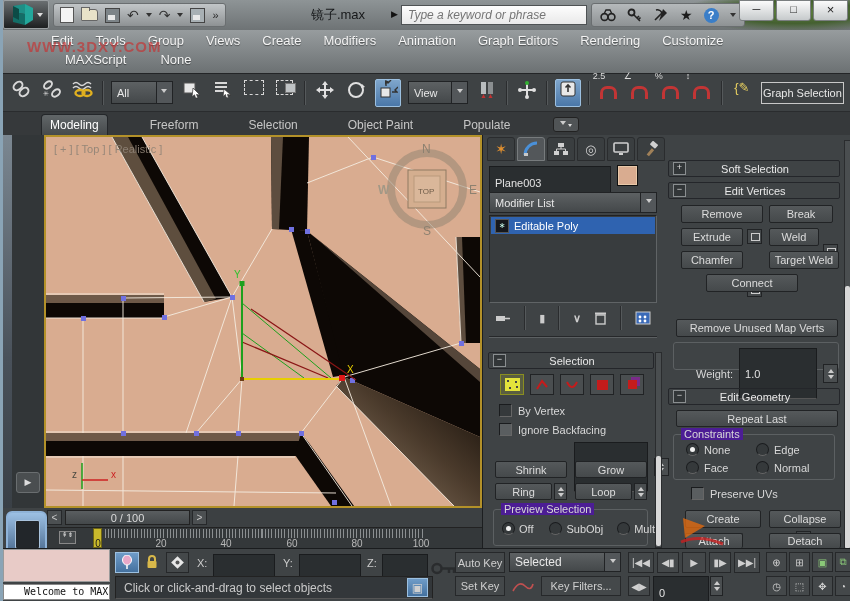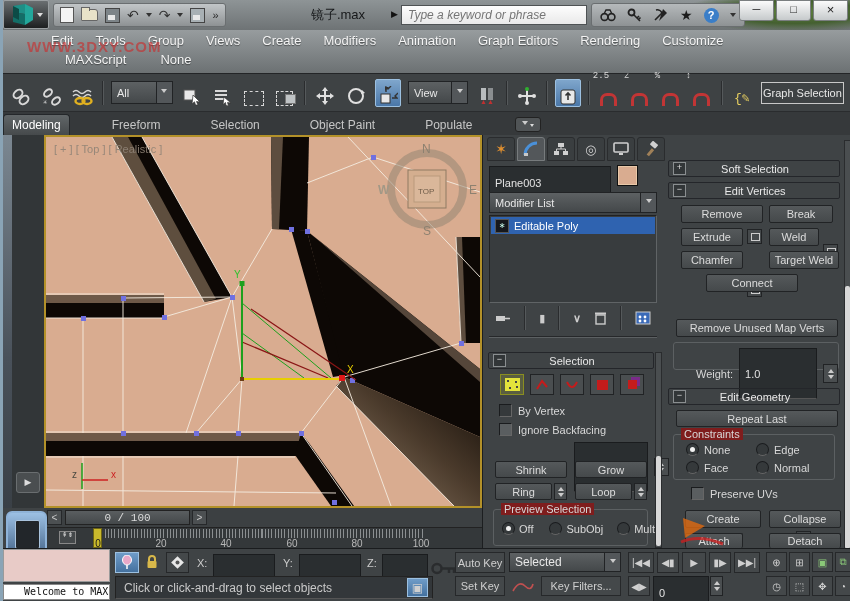--- a/index.html
+++ b/index.html
@@ -36,49 +36,49 @@
       border-radius:0 0 3px 3px;color:#222;text-align:center;line-height:17px;font-size:11px;}
   
   .menubar{left:0;top:30px;width:847px;height:43px;background:linear-gradient(#999fa0 0%,#979c9e 0%,#6c7173 100%);}
   .mrow{display:flex;color:#f4f4f4;font-size:13px;text-shadow:0 1px 1px rgba(0,0,0,.45);}
   .mrow1{padding:3px 0 0 48px;gap:22px;}
   .mrow2{padding:4px 0 0 62px;gap:34px;}
   .watermark{left:24px;top:38px;color:rgba(205,40,40,.6);font-weight:bold;font-size:15px;letter-spacing:1px;z-index:5;}
   
   .toolbar{left:0;top:73px;width:847px;height:39px;background:#3e4244;border-top:1px solid #232527;
       border-bottom:1px solid #2a2c2e;display:flex;align-items:center;padding:0 6px;gap:7px;}
-  .tbtn{height:26px;min-width:24px;display:flex;align-items:flex-end;justify-content:center;color:#cfcfcf;font-family:Liberation Mono, monospace;}
+  .tbtn{height:26px;min-width:24px;display:flex;align-items:flex-start;justify-content:center;color:#cfcfcf;}
   .tbtn.active{background:linear-gradient(#7fa6cc,#4a77a8);border:1px solid #9cc0e0;border-radius:2px;}
   .tsep{width:1px;height:24px;background:#2a2c2e;border-right:1px solid #55595b;}
   .dd{height:21px;background:linear-gradient(#5d6163,#44484a);border:1px solid #212325;display:flex;align-items:center;color:#e8e8e8;}
   .dd .lbl{flex:1;padding:0 5px;font-size:11px;}
   .dd .ab{width:15px;height:100%;border-left:1px solid #212325;display:flex;align-items:center;justify-content:center;background:#53575a;}
   .dashrect{width:18px;height:13px;border:1px dashed #d8d8d8;}
   .dashcube{width:15px;height:13px;border:1px dashed #d8d8d8;position:relative;}
   .dashcube:before{content:"";position:absolute;right:-4px;top:2px;width:9px;height:8px;background:#bfc3c5;border:1px solid #777;}
   .magnet{width:11px;height:10px;border:3px solid #c23535;border-bottom:none;border-radius:7px 7px 0 0;margin-top:6px;}
   .snaplbl{position:absolute;top:-9px;left:-4px;font-size:9px;color:#ddd;}
   .cselfield{width:92px;height:20px;border:1px solid #c8c8c8;color:#e8e8e8;display:flex;align-items:center;justify-content:center;font-size:11px;background:#3e4244;}
   
-  .ribbon{left:0;top:112px;width:847px;height:23px;background:#36393b;display:flex;align-items:flex-end;gap:34px;color:#c6c6c6;font-size:12px;}
+  .ribbon{left:0;top:112px;width:847px;height:23px;background:#36393b;display:flex;align-items:flex-end;padding-left:38px;gap:34px;color:#c6c6c6;font-size:12px;}
   .rtab{padding:3px 8px;}
   .rtab.active{background:linear-gradient(#616668,#464a4c);border:1px solid #24272a;border-bottom:none;border-radius:4px 4px 0 0;color:#fff;}
   .rcollapse{width:24px;height:13px;background:#505456;border:1px solid #222;border-radius:3px;display:flex;align-items:center;justify-content:center;gap:2px;margin-bottom:3px;}
   
   .leftstrip{left:0;top:135px;width:41px;height:373px;background:#33363 8;background:#323638;}
   .lsgrad{left:0;top:135px;width:9px;height:373px;background:linear-gradient(#7b8791,#49515a 60%,#3a4046);}
   .lsarrow{left:13px;top:472px;width:24px;height:21px;background:#4a4e50;border:1px solid #6a6e70;border-radius:3px;
       color:#ddd;text-align:center;line-height:19px;font-size:9px;}
   
   .vpframe{left:41px;top:135px;width:438px;height:373px;border:2px solid #b39129;background:#d9ac90;}
   
   .timerow{left:41px;top:508px;width:438px;height:19px;background:#3c4042;}
   .tsbtn{top:510px;width:15px;height:15px;background:#4c5052;border:1px solid #26282a;color:#c8c8c8;text-align:center;line-height:13px;font-size:10px;}
   .tslider{left:62px;top:510px;width:125px;height:15px;background:linear-gradient(#5a5e60,#44484a);border:1px solid #222;
-      color:#dcdcdc;text-align:center;line-height:14px;font-size:11px;font-family:Liberation Mono, monospace;}
+      color:#dcdcdc;text-align:center;line-height:14px;font-size:11px;}
   .trackbar{left:41px;top:527px;width:438px;height:22px;background:#34383a;border-top:1px solid #222;}
   .ticks{left:95px;top:529px;width:327px;height:9px;
       background:repeating-linear-gradient(90deg,#8b8f91 0 1px,rgba(0,0,0,0) 1px 3.27px);}
   .ticklbl{top:538px;width:24px;text-align:center;color:#b8b8b8;font-size:10px;}
   .framemarker{left:90px;top:528px;width:9px;height:20px;background:#c9b92c;border:1px solid #6d6414;}
   .mini-ic{left:56px;top:531px;width:17px;height:13px;border:1px solid #888;background:#44484a;color:#ccc;font-size:7px;line-height:6px;text-align:center;}
   .bluetab{left:3px;top:511px;width:41px;height:45px;border:2px solid #8fb3d8;border-radius:6px;
       background:linear-gradient(#9cc0e4,#4a6a8e);}
   .bluetab .inner{position:absolute;left:7px;top:7px;width:23px;height:27px;background:#22262a;border:1px solid #aac4de;border-radius:2px;}
   
@@ -105,21 +105,21 @@
   .setbox:before{content:"";position:absolute;left:3px;top:3px;width:7px;height:6px;border:1px solid #ccc;}
   .chk{width:11px;height:11px;background:#35393b;border:1px solid #1a1c1e;border-bottom-color:#666;border-right-color:#666;display:inline-block;}
   .chk.dim{background:#5a5e60;}
   .rad{width:11px;height:11px;border-radius:50%;background:#35393b;border:1px solid #1a1c1e;border-bottom-color:#666;display:inline-block;position:relative;}
   .rad.on:after{content:"";position:absolute;left:3px;top:3px;width:5px;height:5px;border-radius:50%;background:#f2f2f2;}
   .lblrow{display:flex;align-items:center;gap:6px;color:#d8d8d8;font-size:11px;}
   .spin{width:13px;background:#4a4e50;border:1px solid #212325;display:flex;flex-direction:column;align-items:center;justify-content:center;gap:2px;}
   .tu{width:0;height:0;border:3px solid transparent;border-bottom:4px solid #ccc;}
   .td{width:0;height:0;border:3px solid transparent;border-top:4px solid #ccc;}
   .grpbox{border:1px solid #5c6062;border-radius:3px;}
-  .grplegend{position:absolute;top:-7px;left:7px;background:#7f1d1d;padding:0 3px;color:#d8d8d8;font-size:11px;}
+  .grplegend{position:absolute;top:-7px;left:7px;background:#4c1d95;padding:0 3px;color:#d8d8d8;font-size:11px;}
   .scroll{background:#4a4e50;border:1px solid #2a2c2e;}
   .thumb{position:absolute;left:0;width:100%;background:#d8d8d8;border-radius:2px;}
   .subico{width:22px;height:19px;background:#4a4e50;border:1px solid #212325;display:flex;align-items:center;justify-content:center;}
   .subico.on{border-color:#8a8e20;background:#5a5e40;}
   .vtxic{width:15px;height:13px;background:#e3e33c;
       background-image:radial-gradient(circle at 3px 3px,#444 1.2px,rgba(0,0,0,0) 1.4px),radial-gradient(circle at 11px 4px,#444 1.2px,rgba(0,0,0,0) 1.4px),radial-gradient(circle at 5px 10px,#444 1.2px,rgba(0,0,0,0) 1.4px),radial-gradient(circle at 12px 9px,#444 1.2px,rgba(0,0,0,0) 1.4px);}
   .polyic{width:11px;height:10px;background:#c41c1c;}
   .elemic{width:9px;height:9px;background:#c41c1c;box-shadow:3px -3px 0 0 #7a2a8a;}
   
   .statusbar{left:0;top:548px;width:847px;height:53px;background:#3f4345;border-top:1px solid #1a1c1e;}

